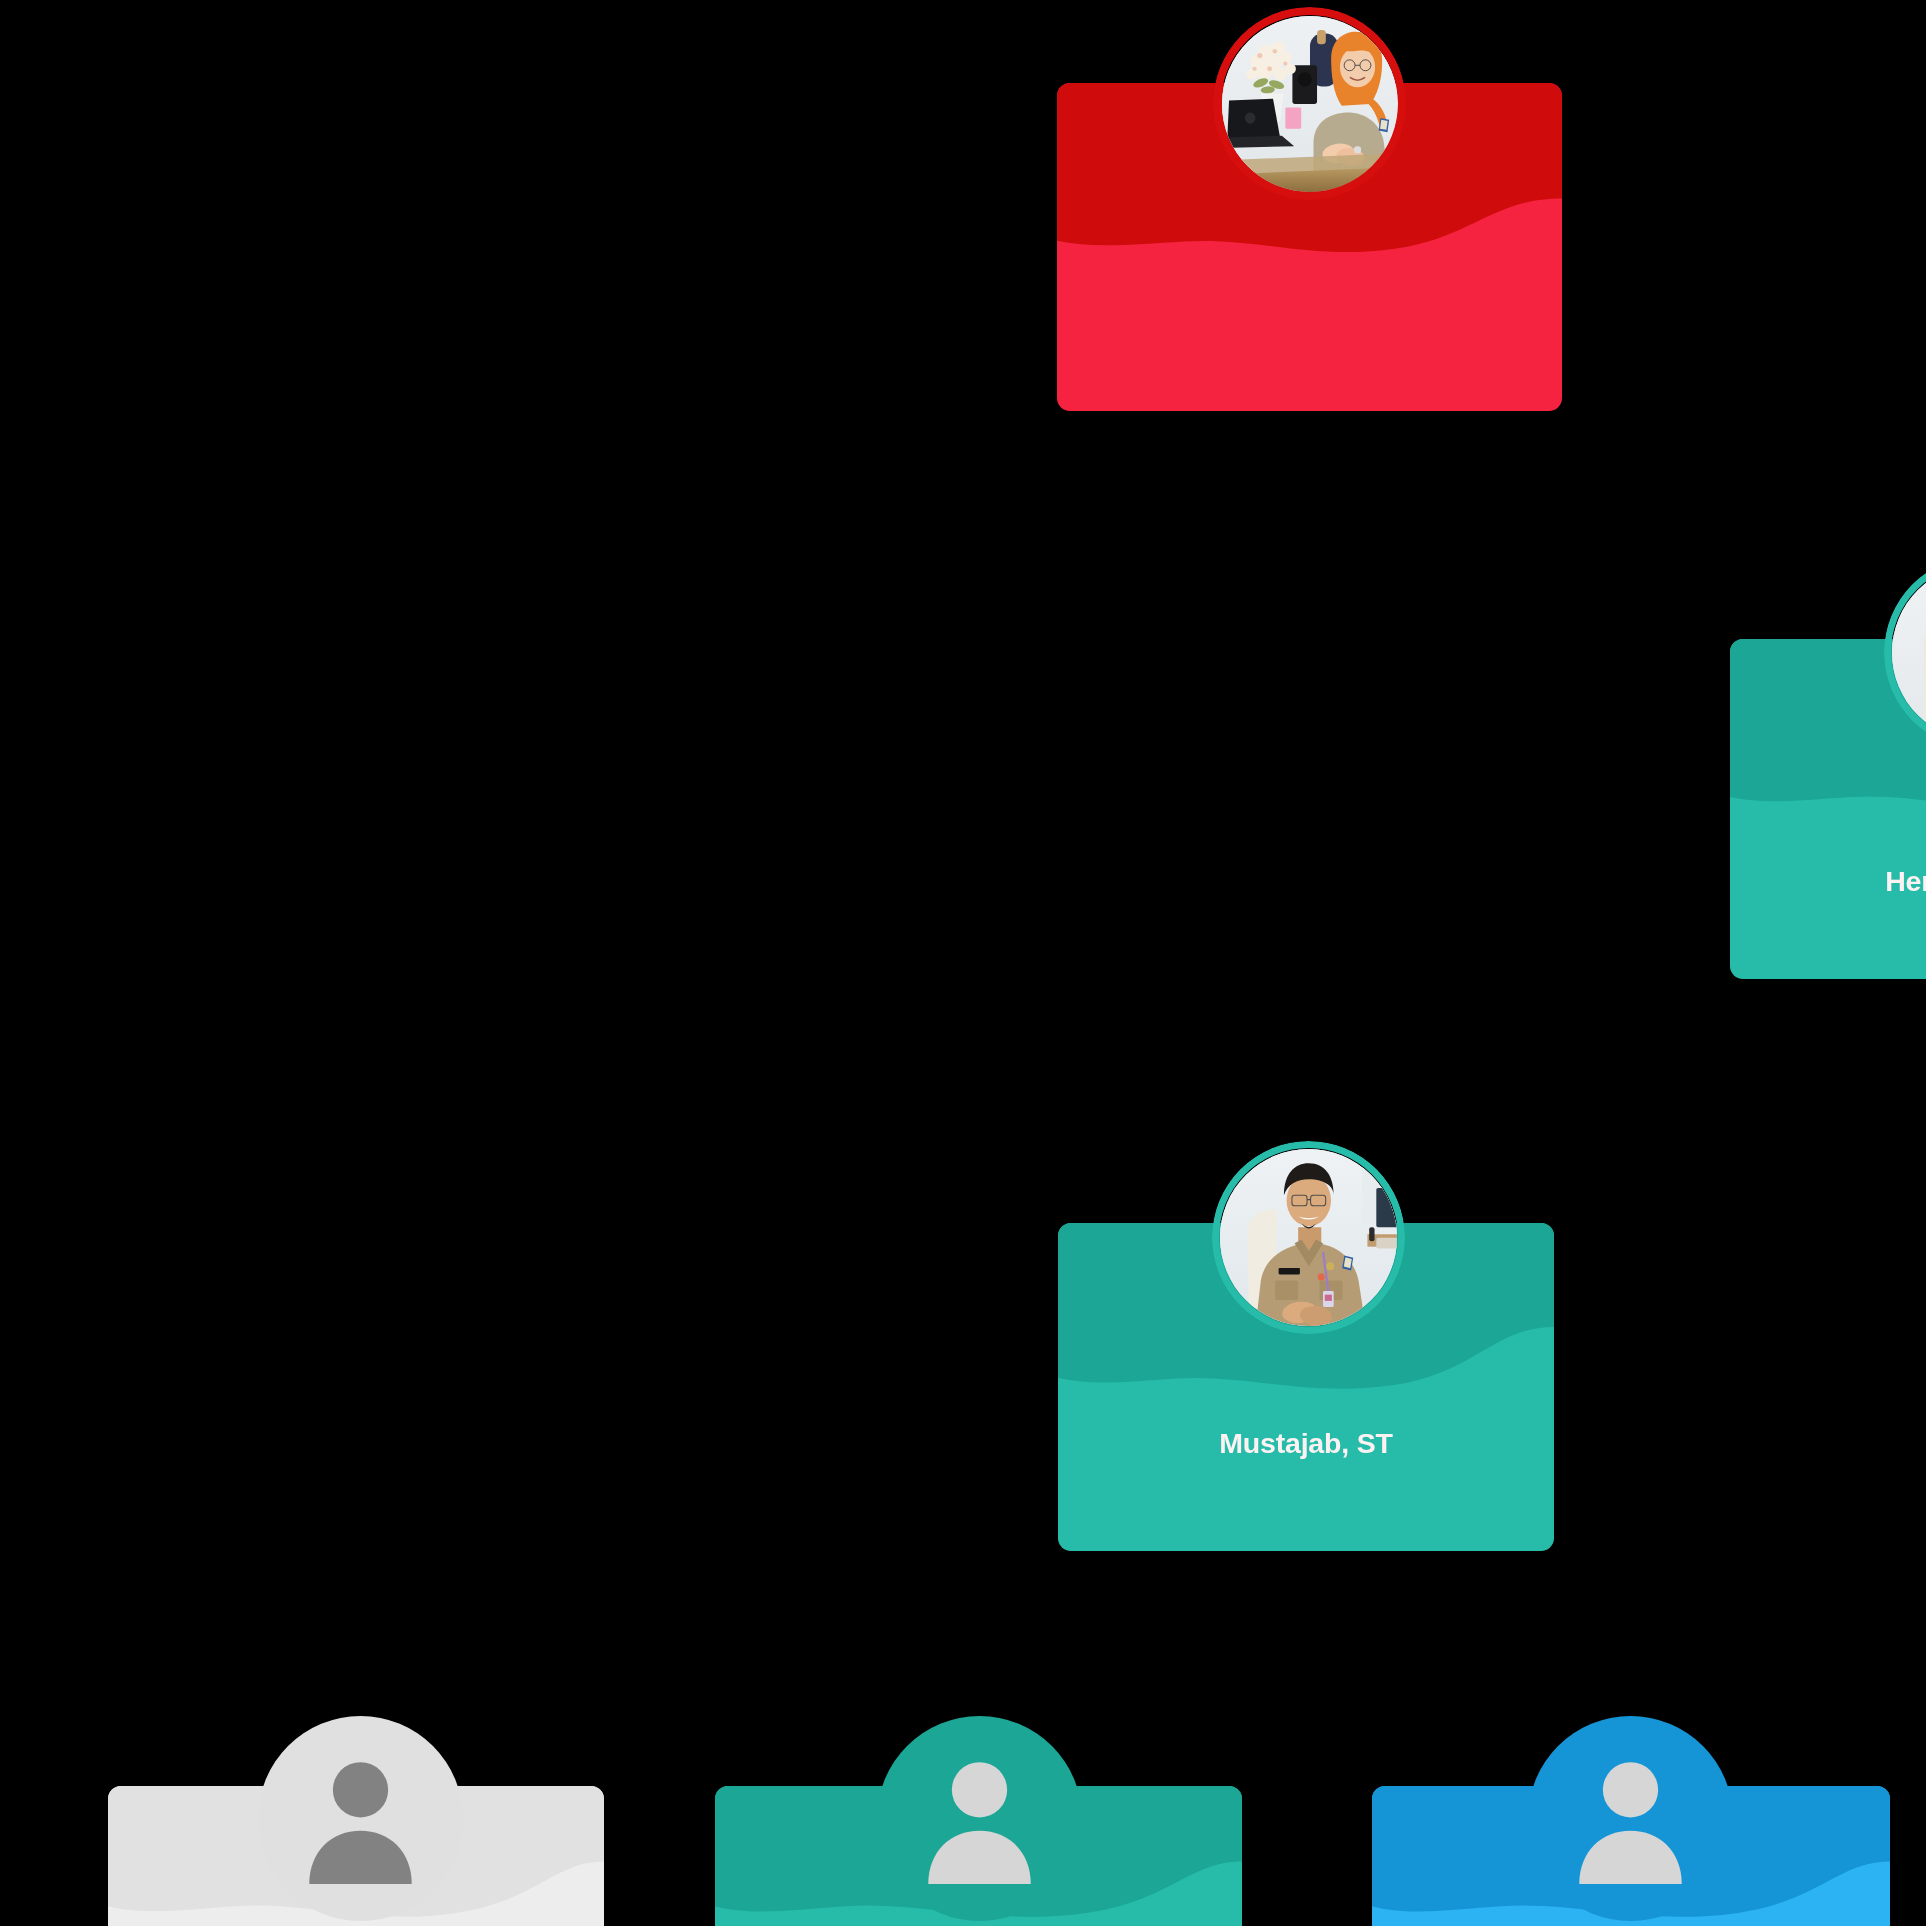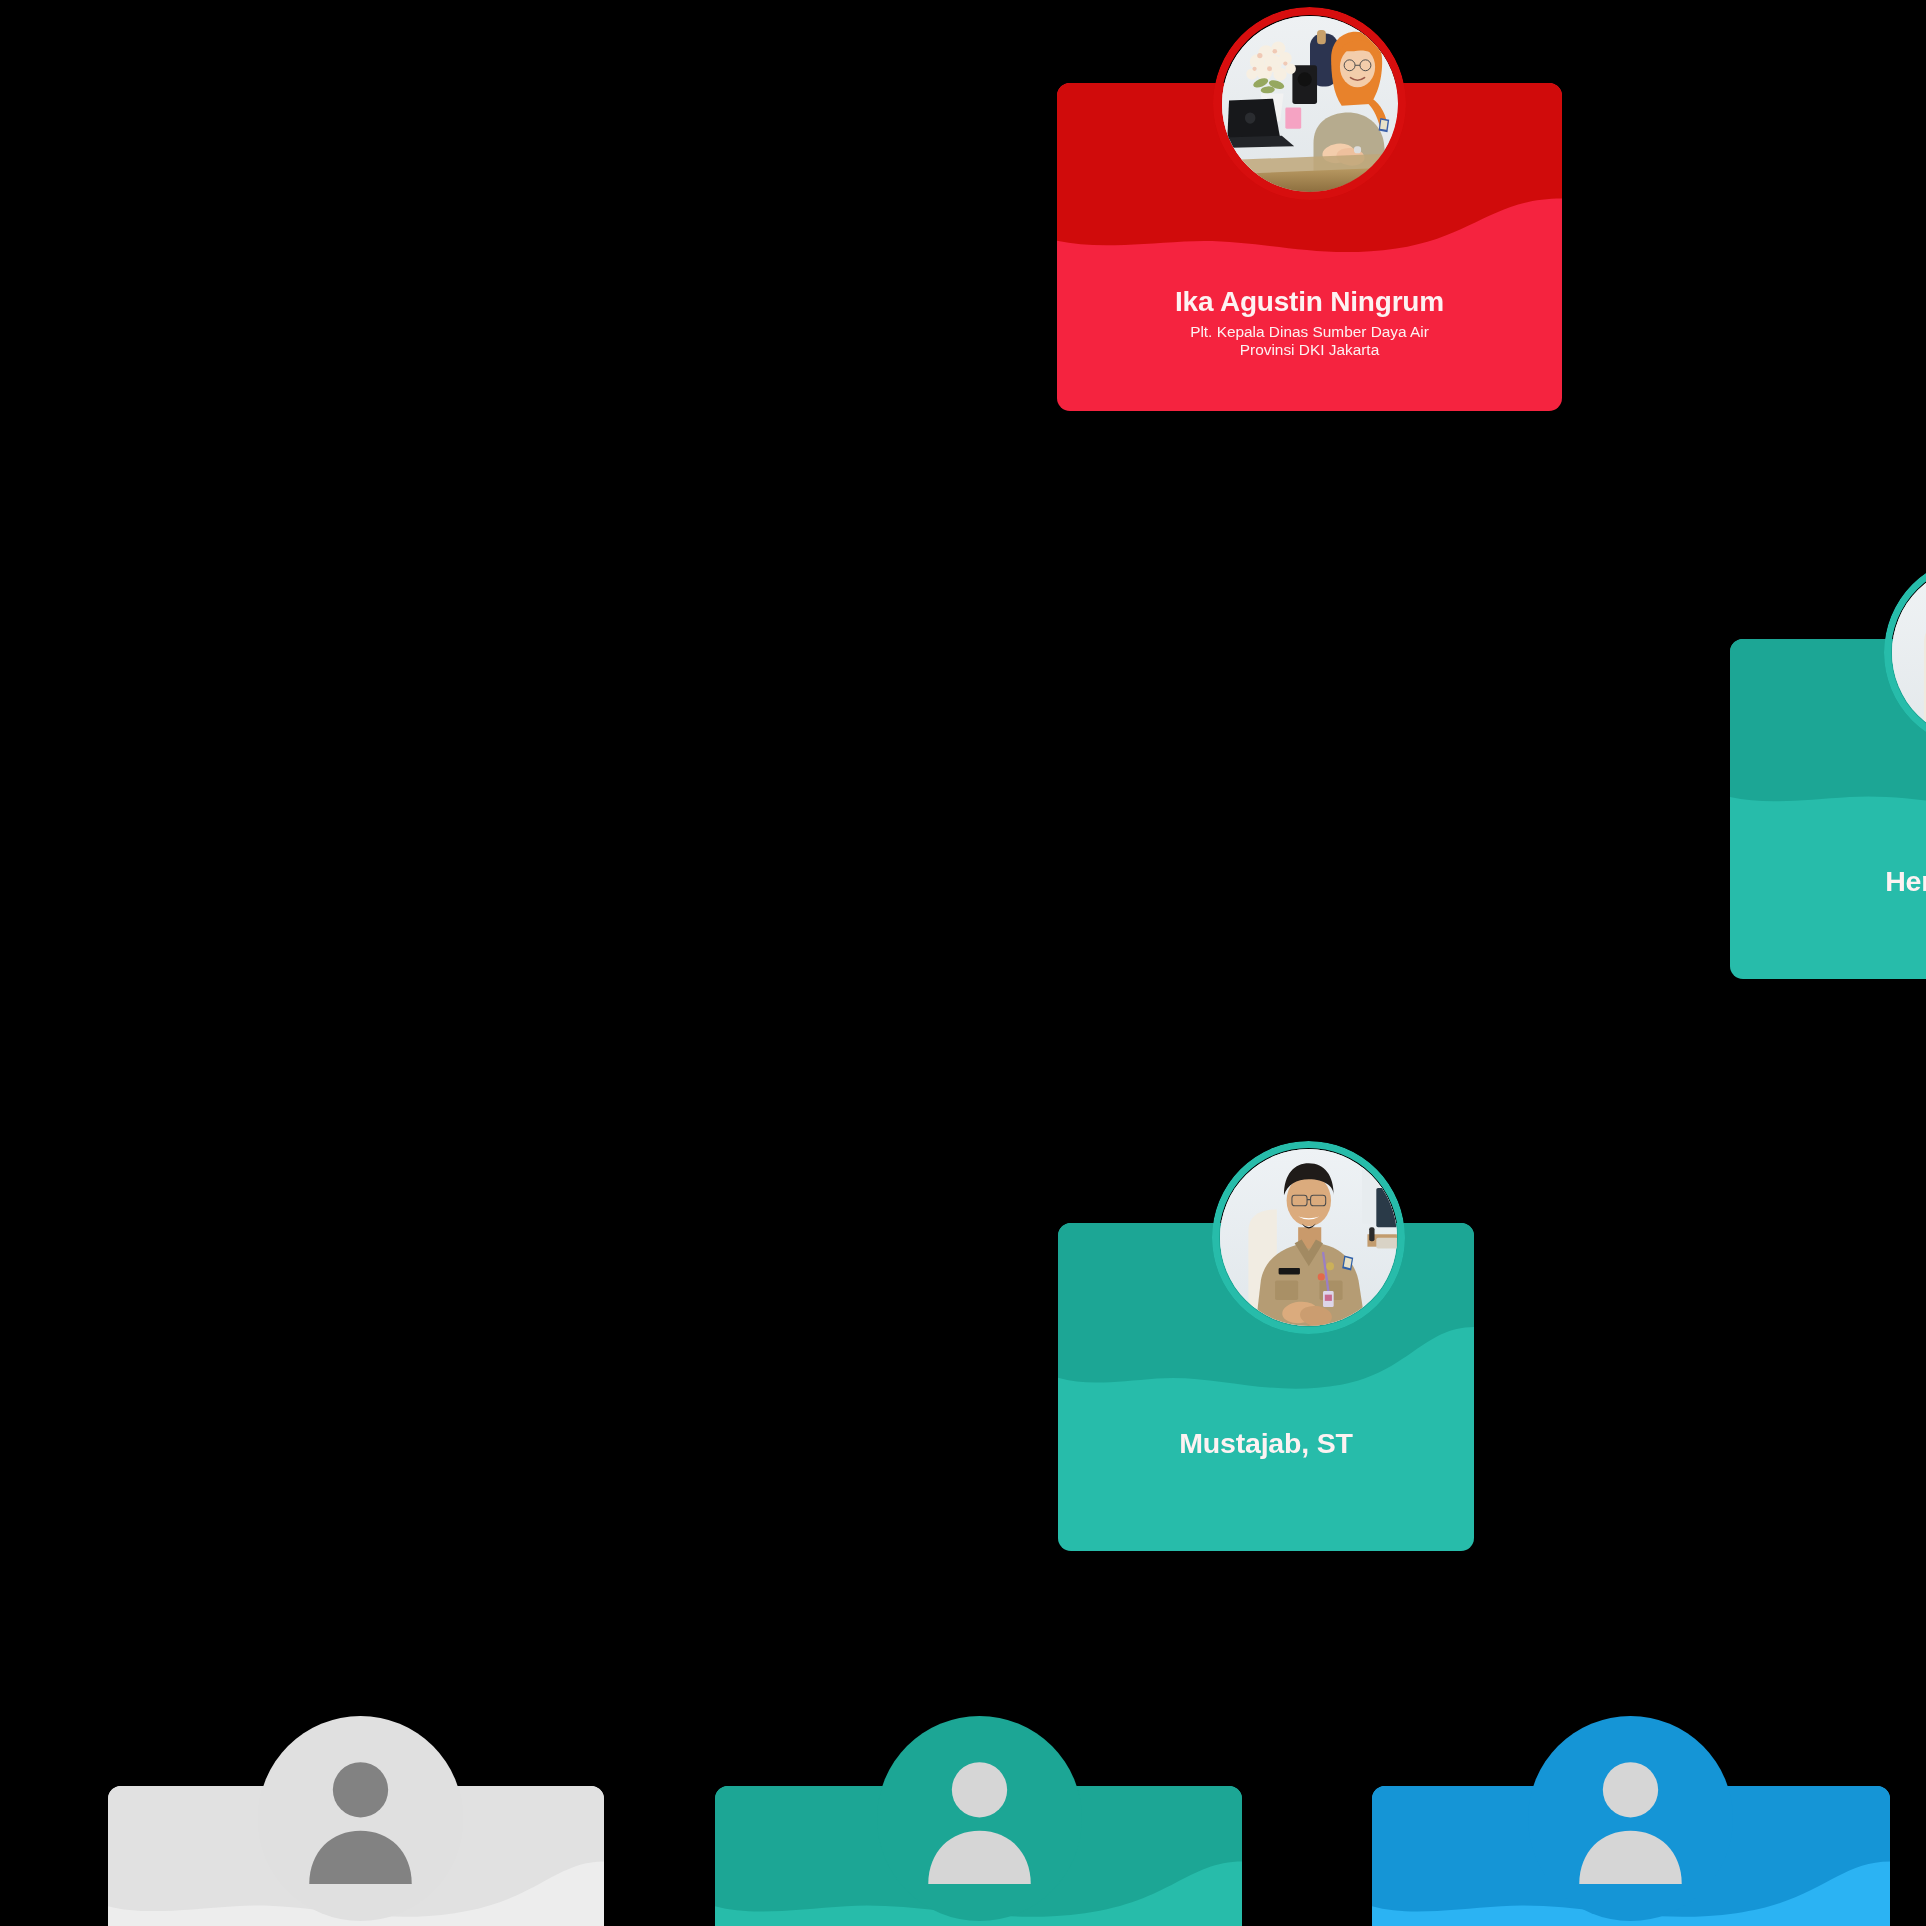--- a/index.html
+++ b/index.html
@@ -140,27 +140,20 @@
             <ellipse cx="73" cy="80" rx="8" ry="5" fill="#eec09d" transform="rotate(6 73 80)"></ellipse>
             <rect x="75" y="74" width="4" height="4" rx="1.6" fill="#ddd"></rect>
 
             <path d="M0,82 L100,78 L100,100 L0,100 Z" fill="#c0a77a" opacity="0.85"></path>
             <path d="M0,90 L100,86 L100,100 L0,100 Z" fill="url(#deskA)"></path>
           </svg>
         </div>
       </div>
       <div class="ring" style="border:8.5px solid #D70E0E;"></div>
     </div>
-    <div class="txt t-light" style="top:204px;">
-      <div class="name" style="font-size:28px;">Ika Agustin Ningrum</div>
-      <div class="role" style="font-size:15.4px;">
-        <div>Plt. Kepala Dinas Sumber Daya Air</div>
-        <div>Provinsi DKI Jakarta</div>
-      </div>
-    </div>
   </div>
 
   <div class="node" id="n1" style="left:1730px;top:639px;width:504px;height:340px;">
     <div class="card">
       <div class="base" style="background:#27BCAA;"></div>
       <div class="wave">
         <svg viewBox="0 0 1308 882" preserveAspectRatio="none" xmlns="http://www.w3.org/2000/svg">
           <path d="M0,0 H1308 V280 C1140,280 1090,400 880,430 C650,462 500,398 310,410 C190,418 90,430 0,410 Z" fill="#1CA695"></path>
         </svg>
       </div>
@@ -220,21 +213,21 @@
       <div class="ring" style="border:7.7px solid #27BCAA;"></div>
     </div>
     <div class="txt t-light" style="top:227px;">
       <div class="name" style="font-size:28.5px;">Hendri, ST, MT</div>
       <div class="role" style="font-size:15.4px;">
         <div>Sekretaris Dinas</div>
       </div>
     </div>
   </div>
 
-  <div class="node" id="n2" style="left:1058px;top:1223px;width:416px;height:328px;">
+  <div class="node" id="n2" style="left:1058px;top:1223px;width:496px;height:328px;">
     <div class="card">
       <div class="base" style="background:#27BCAA;"></div>
       <div class="wave">
         <svg viewBox="0 0 1308 852" preserveAspectRatio="none" xmlns="http://www.w3.org/2000/svg">
           <path d="M0,0 H1308 V270 C1150,270 1100,388 890,420 C660,454 500,392 310,404 C190,412 90,424 0,402 Z" fill="#1CA695"></path>
         </svg>
       </div>
     </div>
     <div class="avatar" style="left:154px;top:-82px;width:193px;height:193px;">
       <div class="inner" style="inset:7.7px;">

